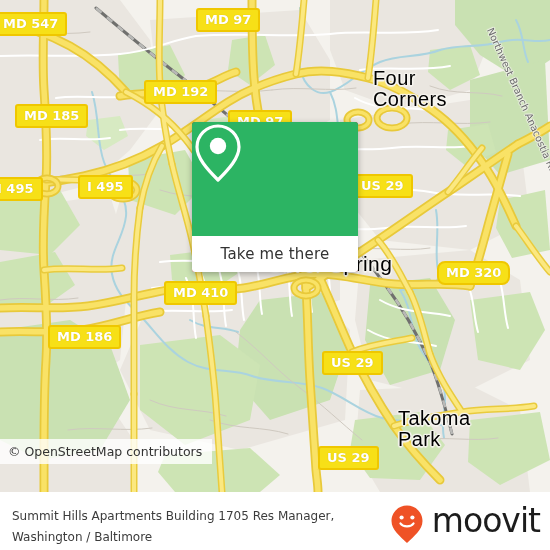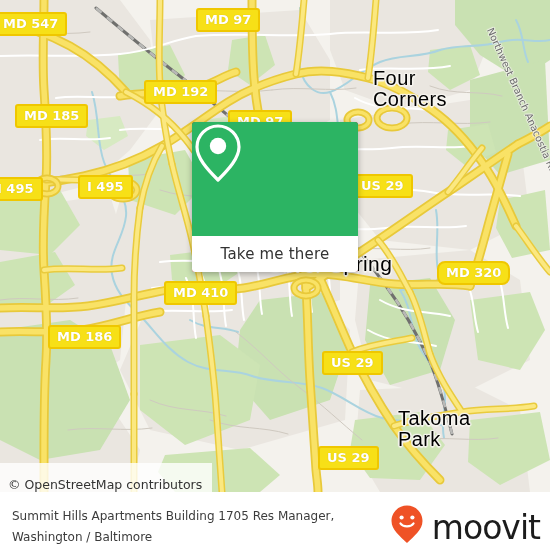--- a/index.html
+++ b/index.html
@@ -69,44 +69,44 @@
   #card-btn{
     height:36px;background:#fff;
     display:flex;align-items:center;justify-content:center;
     color:#333;font-size:15px;letter-spacing:.2px;
     font-family:"DejaVu Sans", sans-serif;
     cursor:pointer;
   }
 
   
   #attrib{
-    position:absolute;left:0;top:463px;
+    position:absolute;left:0;top:439px;
     background:rgba(255,255,255,.80);
     color:#333;
     font-family:"DejaVu Sans", sans-serif;
     font-size:12.5px;line-height:25px;height:25px;
-    padding:9px 10px 0 8px;
+    padding:0 10px 0 8px;
     white-space:nowrap;
     text-align:right;
   }
 
   
   #footer{
     position:absolute;left:0;top:492px;width:550px;height:58px;
     background:#fff;
   }
   #footer-title{
     position:absolute;left:12px;top:14px;width:390px;
     color:#3c3c3c;
     font-family:"DejaVu Sans", sans-serif;
     font-size:12px;line-height:21px;
   }
   #logo{
     position:absolute;right:10px;top:12px;
-    display:flex;align-items:flex-end;gap:8px;
+    display:flex;align-items:flex-start;gap:8px;
   }
   #logo-word{
     color:#1c1c1c;font-size:33px;line-height:33px;
     font-family:"DejaVu Sans", sans-serif;
     letter-spacing:-1px;
   }
 </style>
 </head>
 <body>
 

